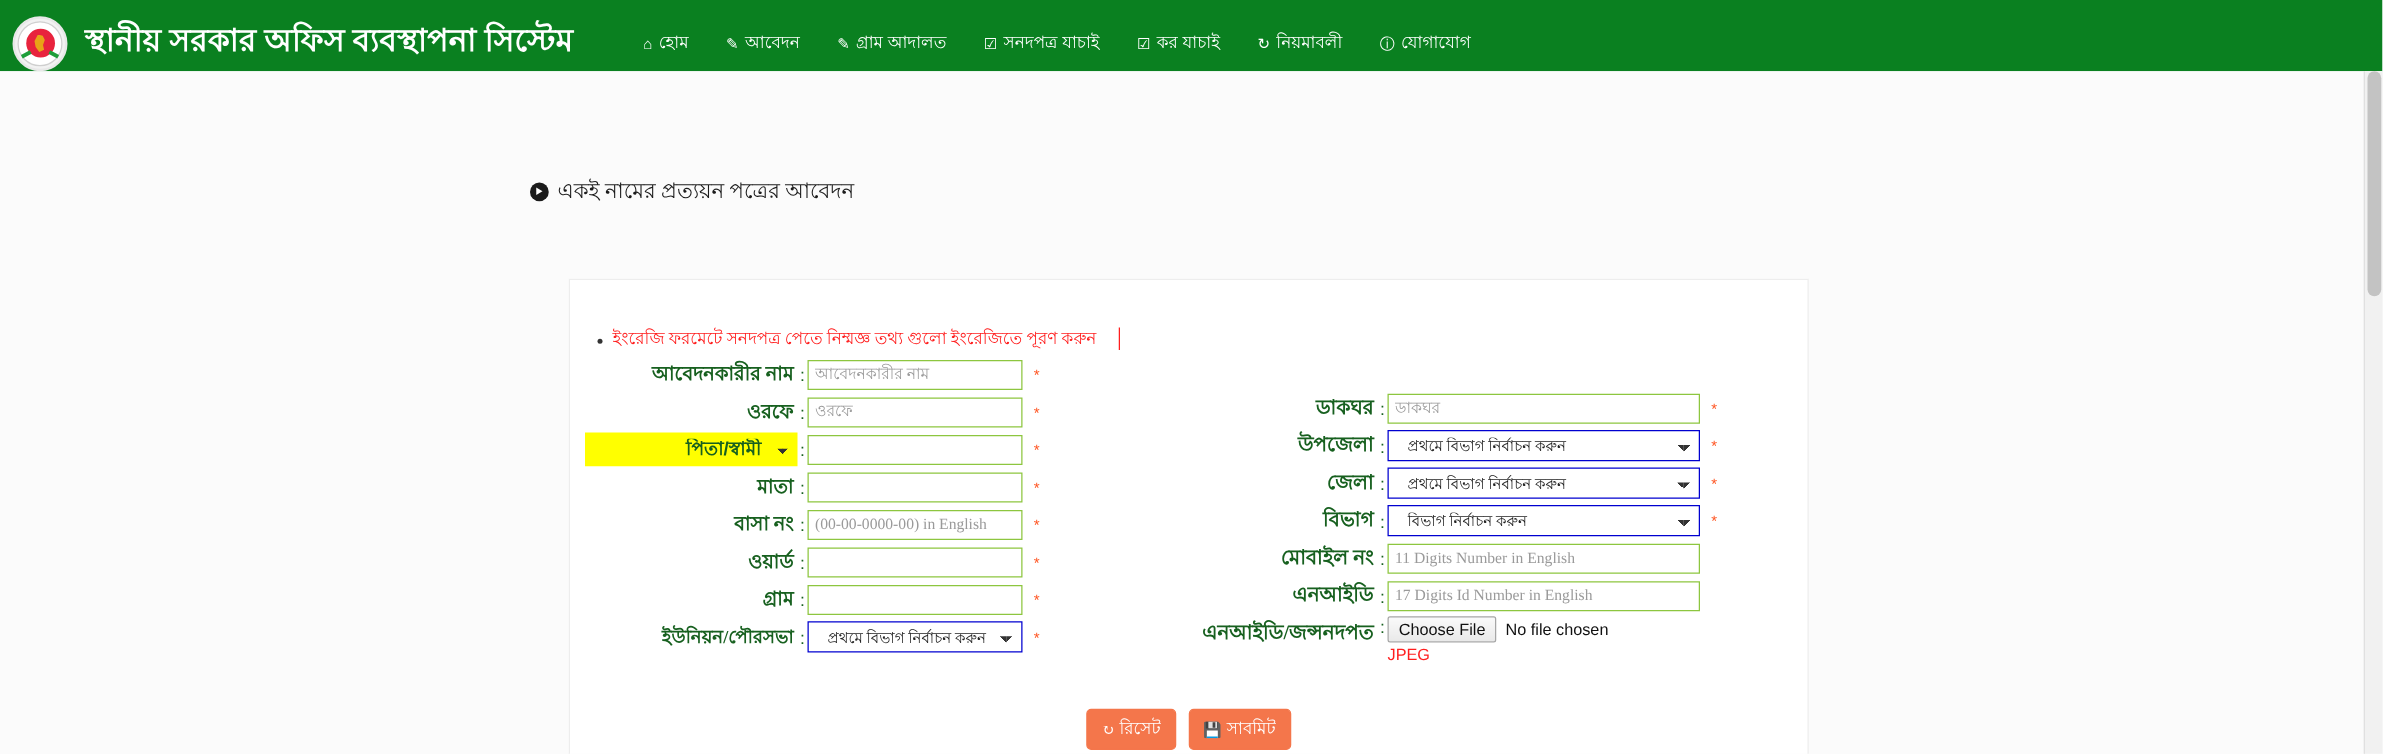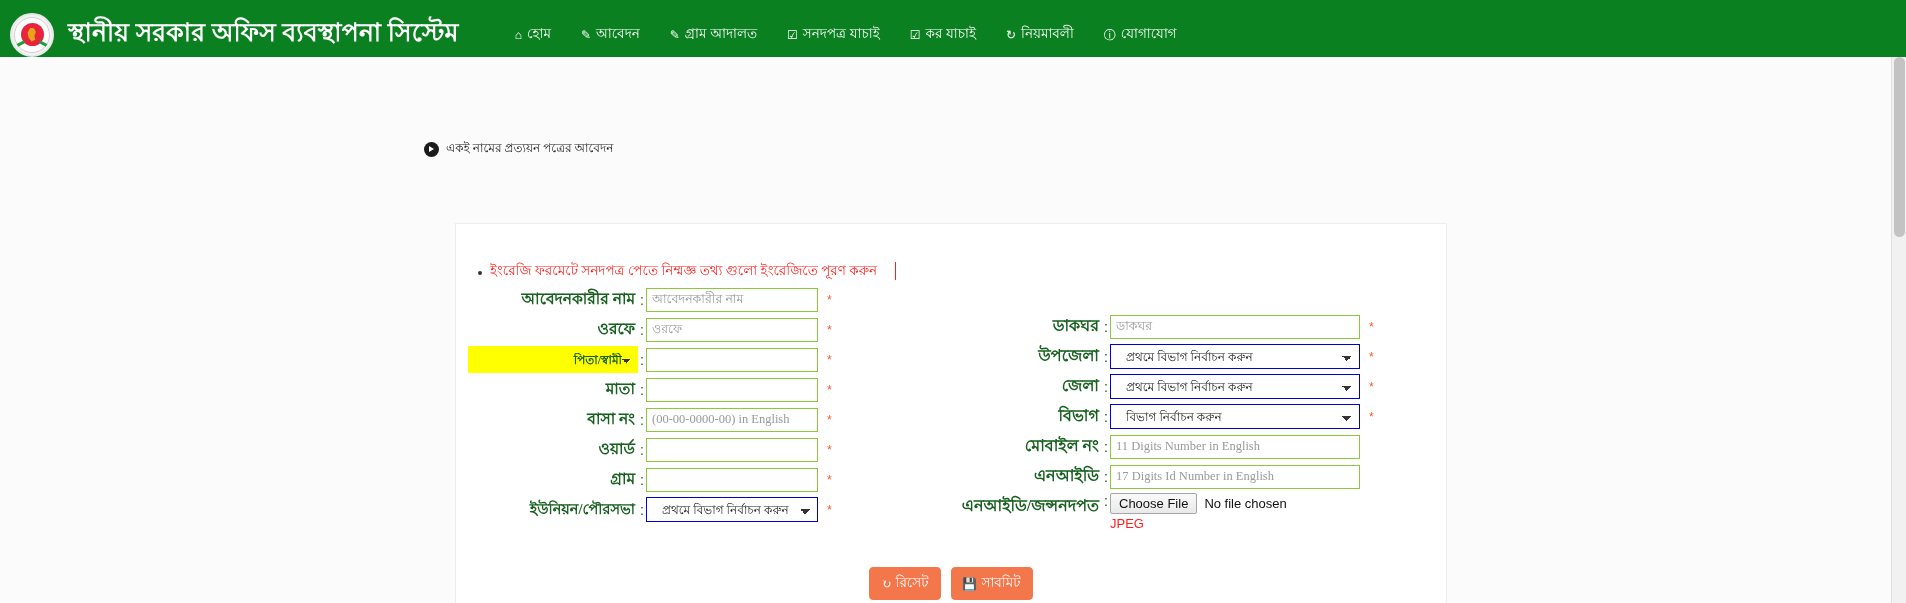--- a/index.html
+++ b/index.html
@@ -102,21 +102,21 @@
   .page {
     position: relative;
     height: 546px;
     background: #fbfbfb;
   }
 
   .page-title {
     position: absolute;
     left: 424px;
     top: 82px;
-    font-size: 12px;
+    font-size: 17px;
     color: #1b1b1b;
     display: flex;
     align-items: center;
     gap: 7px;
     font-family: "Liberation Serif", "DejaVu Serif", serif;
   }
   .page-title .arrow-icon {
     display: inline-block;
     width: 15px; height: 15px;
     border-radius: 50%;
@@ -247,26 +247,26 @@
   
   .col-right .flabel { width: 150px; font-size: 16px; }
   .col-right .finput, .col-right .fselect { width: 250px; }
 
   
   .rel-select {
     width: 100px;
     height: 24px;
     background: #ffff00;
     border: none;
-    font-size: 12px;
+    font-size: 15px;
     font-weight: 700;
     color: #17601f;
-    font-family: Liberation Serif, serif;
+    font-family: Liberation Sans, sans-serif;
     -webkit-appearance: none; appearance: none;
-    text-align: right;
+    text-align: center;
     outline: none;
     padding-right: 14px;
     background-image:
       linear-gradient(45deg, transparent 50%, #333 50%),
       linear-gradient(135deg, #333 50%, transparent 50%);
     background-position: calc(100% - 10px) 11px, calc(100% - 6px) 11px;
     background-size: 4.5px 4.5px, 4.5px 4.5px;
     background-repeat: no-repeat;
   }
   .rel-wrap {

